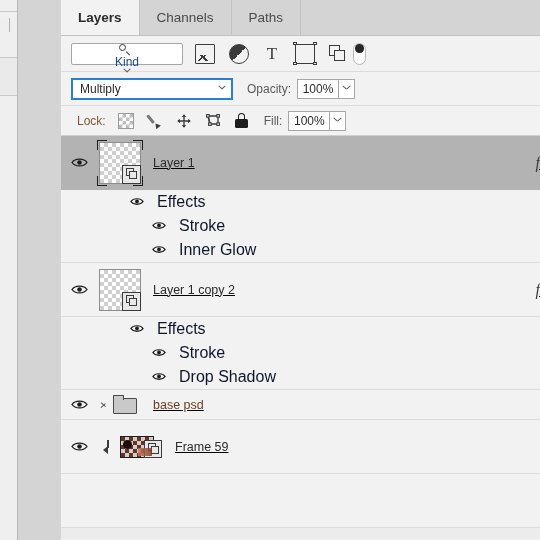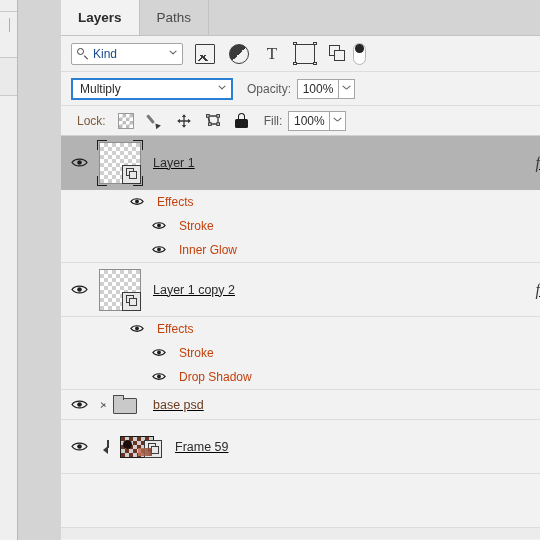--- a/index.html
+++ b/index.html
@@ -91,20 +91,21 @@
   }
   #kind-select {
     width: 112px; height: 22px;
     background: #ffffff;
     border: 1px solid #a6a6a6;
     border-radius: 2px;
     display: flex; align-items: center;
     padding: 0 5px;
     box-sizing: border-box;
     margin-right: 12px;
+    flex-direction: column;
   }
   #kind-select .mag {
     width: 11px; height: 11px; flex: none;
     position: relative; margin-right: 5px;
   }
   #kind-select .mag::before {
     content: ""; position: absolute; left: 0; top: 0;
     width: 7px; height: 7px;
     border: 1.4px solid #3b3b3b; border-radius: 50%;
     box-sizing: border-box;
@@ -405,21 +406,21 @@
     background: #f2f2f2;
     box-sizing: border-box;
     cursor: default;
   }
   .effect-row .eye-cell-sm {
     width: 22px; flex: none;
     display: flex; align-items: center; justify-content: center;
   }
   .effect-row.level1 { padding-left: 66px; }
   .effect-row.level2 { padding-left: 88px; }
-  .effect-label { font-size: 12px; color: #c2410c; margin-left: 8px; }
+  .effect-label { font-size: 16px; color: #0f172a; margin-left: 8px; }
 
   .group-sep { height: 1px; background: #dcdcdc; }
 
   
   .group-chevron {
     width: 12px; flex: none; margin-right: 4px;
     position: relative; height: 12px;
   }
   .group-chevron::before, .group-chevron::after {
     content:""; position:absolute; left:4px;
@@ -492,20 +493,23 @@
   </div>
   <div class="sliver-seg c"></div>
   <div class="sliver-seg d"></div>
 </div>
 
 <div id="panel">
 
   <div id="tab-bar">
     <div class="tab active">
       <span>Layers</span>
+    </div>
+    <div class="tab">
+      <span>Channels</span>
     </div>
     <div class="tab">
       <span>Paths</span>
     </div>
     <div id="tab-filler"></div>
     <div id="panel-menu-button">
       <div class="bars">
         <i></i>
           <i></i>
           <i></i>

